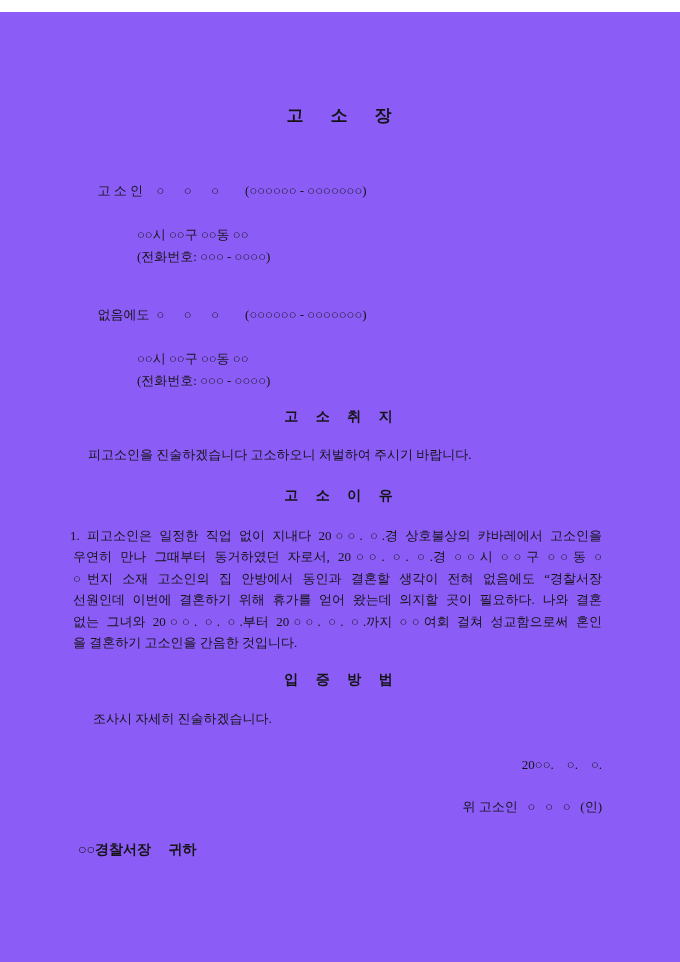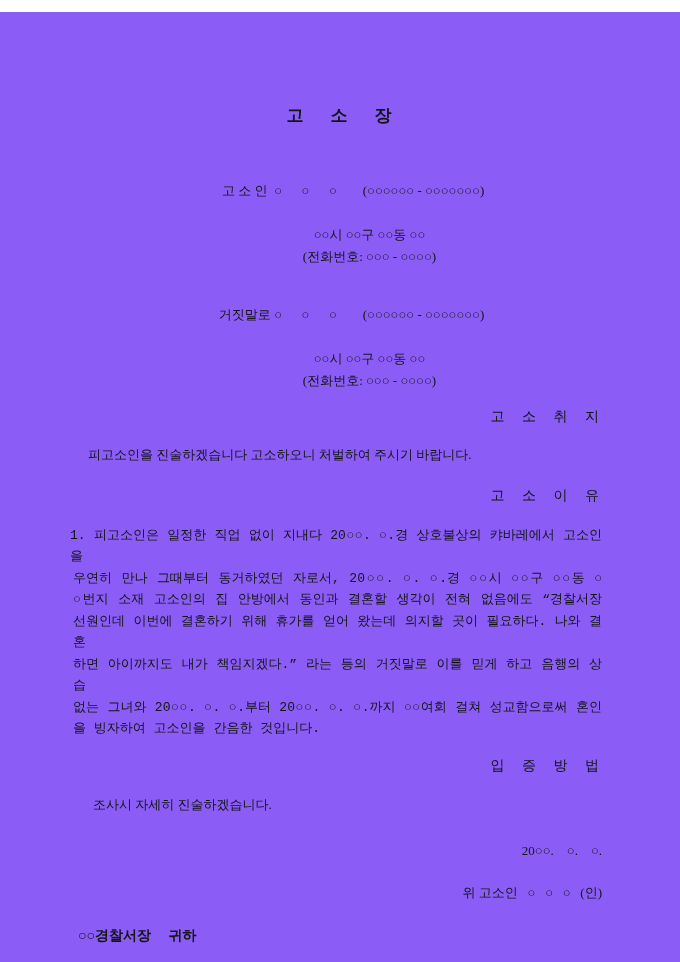--- a/index.html
+++ b/index.html
@@ -21,46 +21,46 @@
 
   .doc-title {
     text-align: center;
     font-size: 17px;
     font-weight: bold;
     letter-spacing: 2px;
     white-space: pre;
     line-height: 20px;
   }
 
-  .party-block { line-height: 22px; text-align: center; }
+  .party-block { line-height: 22px; }
   .party-block.first { margin-top: 32px; }
   .party-block.second { margin-top: 14px; }
   .party-row { white-space: pre; }
   .party-label { display: inline-block; width: 59px; white-space: pre; }
   .party-name { white-space: pre; }
   .party-id { margin-left: 26px; white-space: pre; }
   .party-indent { margin-left: 59px; white-space: pre; }
 
   .section-heading {
-    text-align: right;
-    font-weight: normal;
+    text-align: center;
+    font-weight: bold;
     font-size: 14px;
     letter-spacing: 3px;
     word-spacing: 8px;
     line-height: 20px;
   }
   .h-purpose { margin-top: 15px; }
   .h-reason { margin-top: 20px; }
   .h-evidence { margin-top: 16px; }
 
   .purpose-body { margin-top: 17px; text-indent: 10px; }
   .evidence-body { margin-top: 18px; text-indent: 15px; }
 
   .reason-item { margin-left: -8px; }
-  .reason-item.item-1 { margin-top: 19px; font-family: Liberation Mono, monospace; }
+  .reason-item.item-1 { margin-top: 19px; }
   .reason-item.item-2 { margin-top: 15px; }
   .reason-item .line {
     text-align: justify;
     text-align-last: justify;
     padding-left: 3px;
   }
   .reason-item .line.first { padding-left: 0; }
   .reason-item .line.last { text-align-last: auto; }
   .reason-item .num { white-space: pre; }
 
@@ -85,38 +85,37 @@
   <div class="party-block first">
     <div class="party-row">
       <span class="party-label">고 소 인</span><span class="party-name">○      ○      ○</span><span class="party-id">(○○○○○○ - ○○○○○○○)</span>
     </div>
     <div class="party-indent">○○시 ○○구 ○○동 ○○</div>
     <div class="party-indent">(전화번호: ○○○ - ○○○○)</div>
   </div>
 
   <div class="party-block second">
     <div class="party-row">
-      <span class="party-label">거짓말로</span><span class="party-name">○      ○      ○</span><span class="party-id">(○○○○○○ - ○○○○○○○)</span>
+      <span class="party-label">없음에도</span><span class="party-name">○      ○      ○</span><span class="party-id">(○○○○○○ - ○○○○○○○)</span>
     </div>
     <div class="party-indent">○○시 ○○구 ○○동 ○○</div>
     <div class="party-indent">(전화번호: ○○○ - ○○○○)</div>
   </div>
 
   <div class="section-heading h-purpose">고 소 취 지</div>
   <div class="purpose-body">피고소인을 진술하겠습니다 고소하오니 처벌하여 주시기 바랍니다.</div>
 
   <div class="section-heading h-reason">고 소 이 유</div>
   <div class="reason-item item-1">
       <div class="line first"><span class="num">1. </span>피고소인은 일정한 직업 없이 지내다 20○○. ○.경 상호불상의 캬바레에서 고소인을</div>
       <div class="line">우연히 만나 그때부터 동거하였던 자로서, 20○○. ○. ○.경 ○○시 ○○구 ○○동 ○</div>
       <div class="line">○번지 소재 고소인의 집 안방에서 동인과 결혼할 생각이 전혀 없음에도 “경찰서장</div>
       <div class="line">선원인데 이번에 결혼하기 위해 휴가를 얻어 왔는데 의지할 곳이 필요하다. 나와 결혼</div>
-      <div class="line">하면 아이까지도 내가 책임지겠다.” 라는 등의 거짓말로 이를 믿게 하고 음행의 상습</div>
       <div class="line">없는 그녀와 20○○. ○. ○.부터 20○○. ○. ○.까지 ○○여회 걸쳐 성교함으로써 혼인</div>
-      <div class="line last">을 빙자하여 고소인을 간음한 것입니다.</div>
+      <div class="line last">을 결혼하기 고소인을 간음한 것입니다.</div>
     </div>
 
   <div class="section-heading h-evidence">입 증 방 법</div>
   <div class="evidence-body">조사시 자세히 진술하겠습니다.</div>
 
   <div class="closing">
     <div class="closing-date ws-pre">20○○.    ○.    ○.</div>
     <div class="closing-signature ws-pre">위 고소인   ○   ○   ○   (인)</div>
   </div>
 

